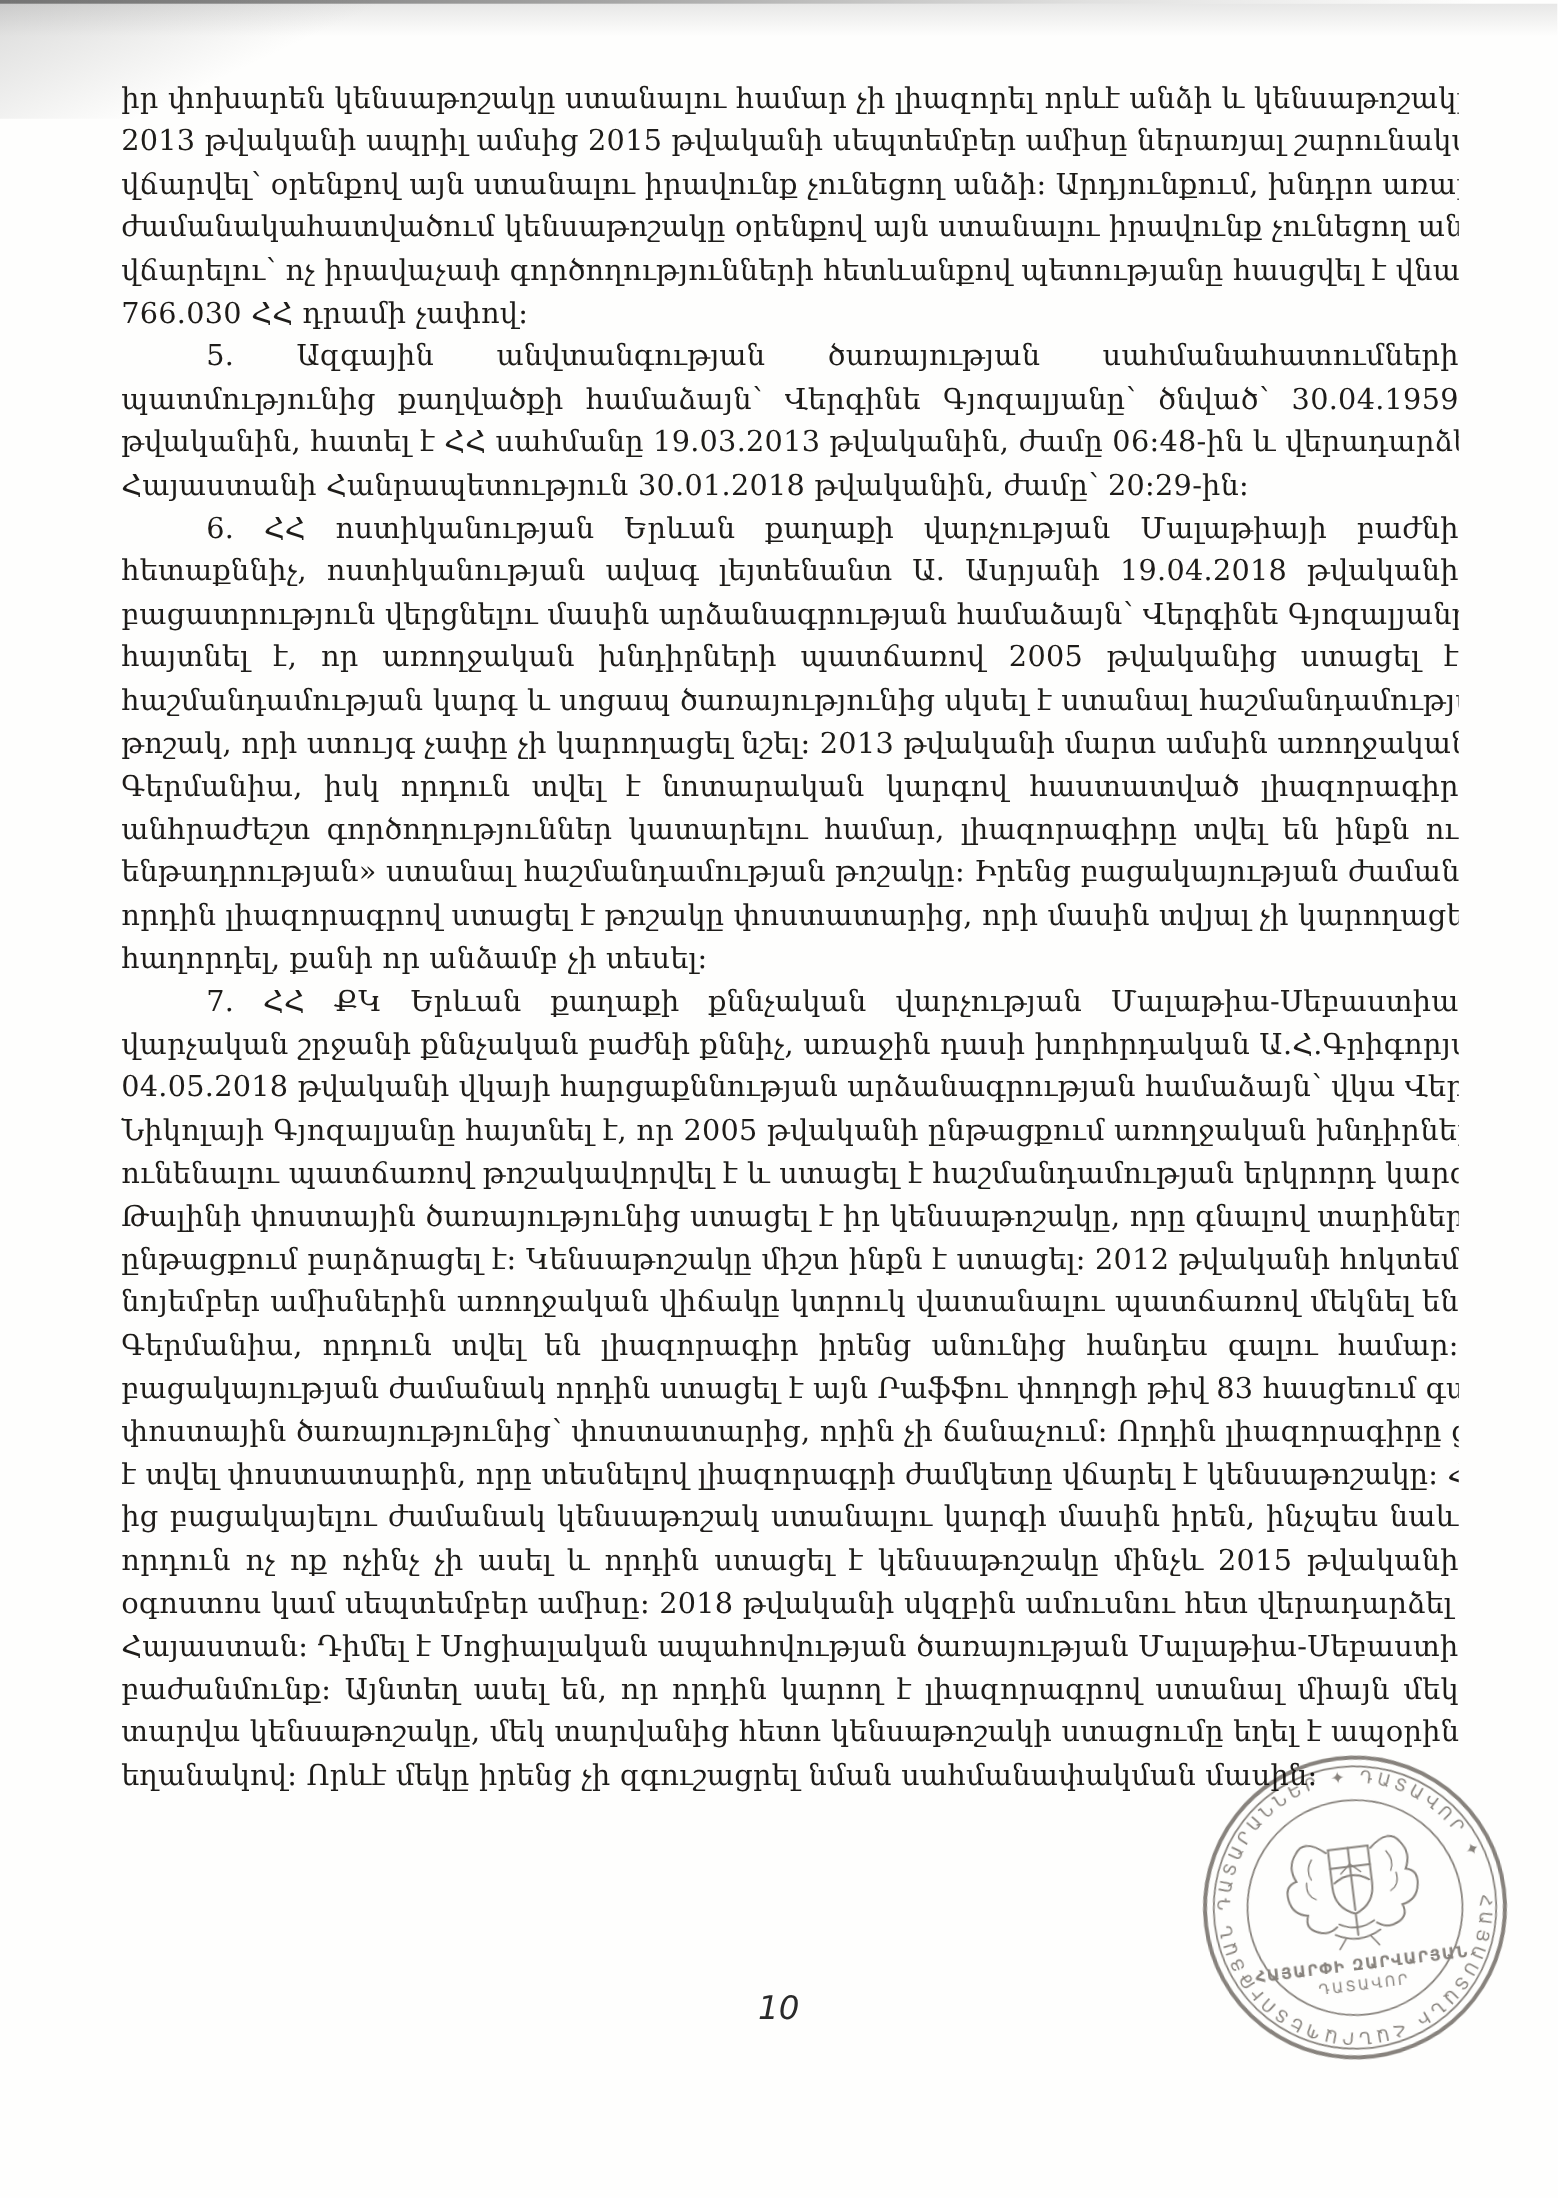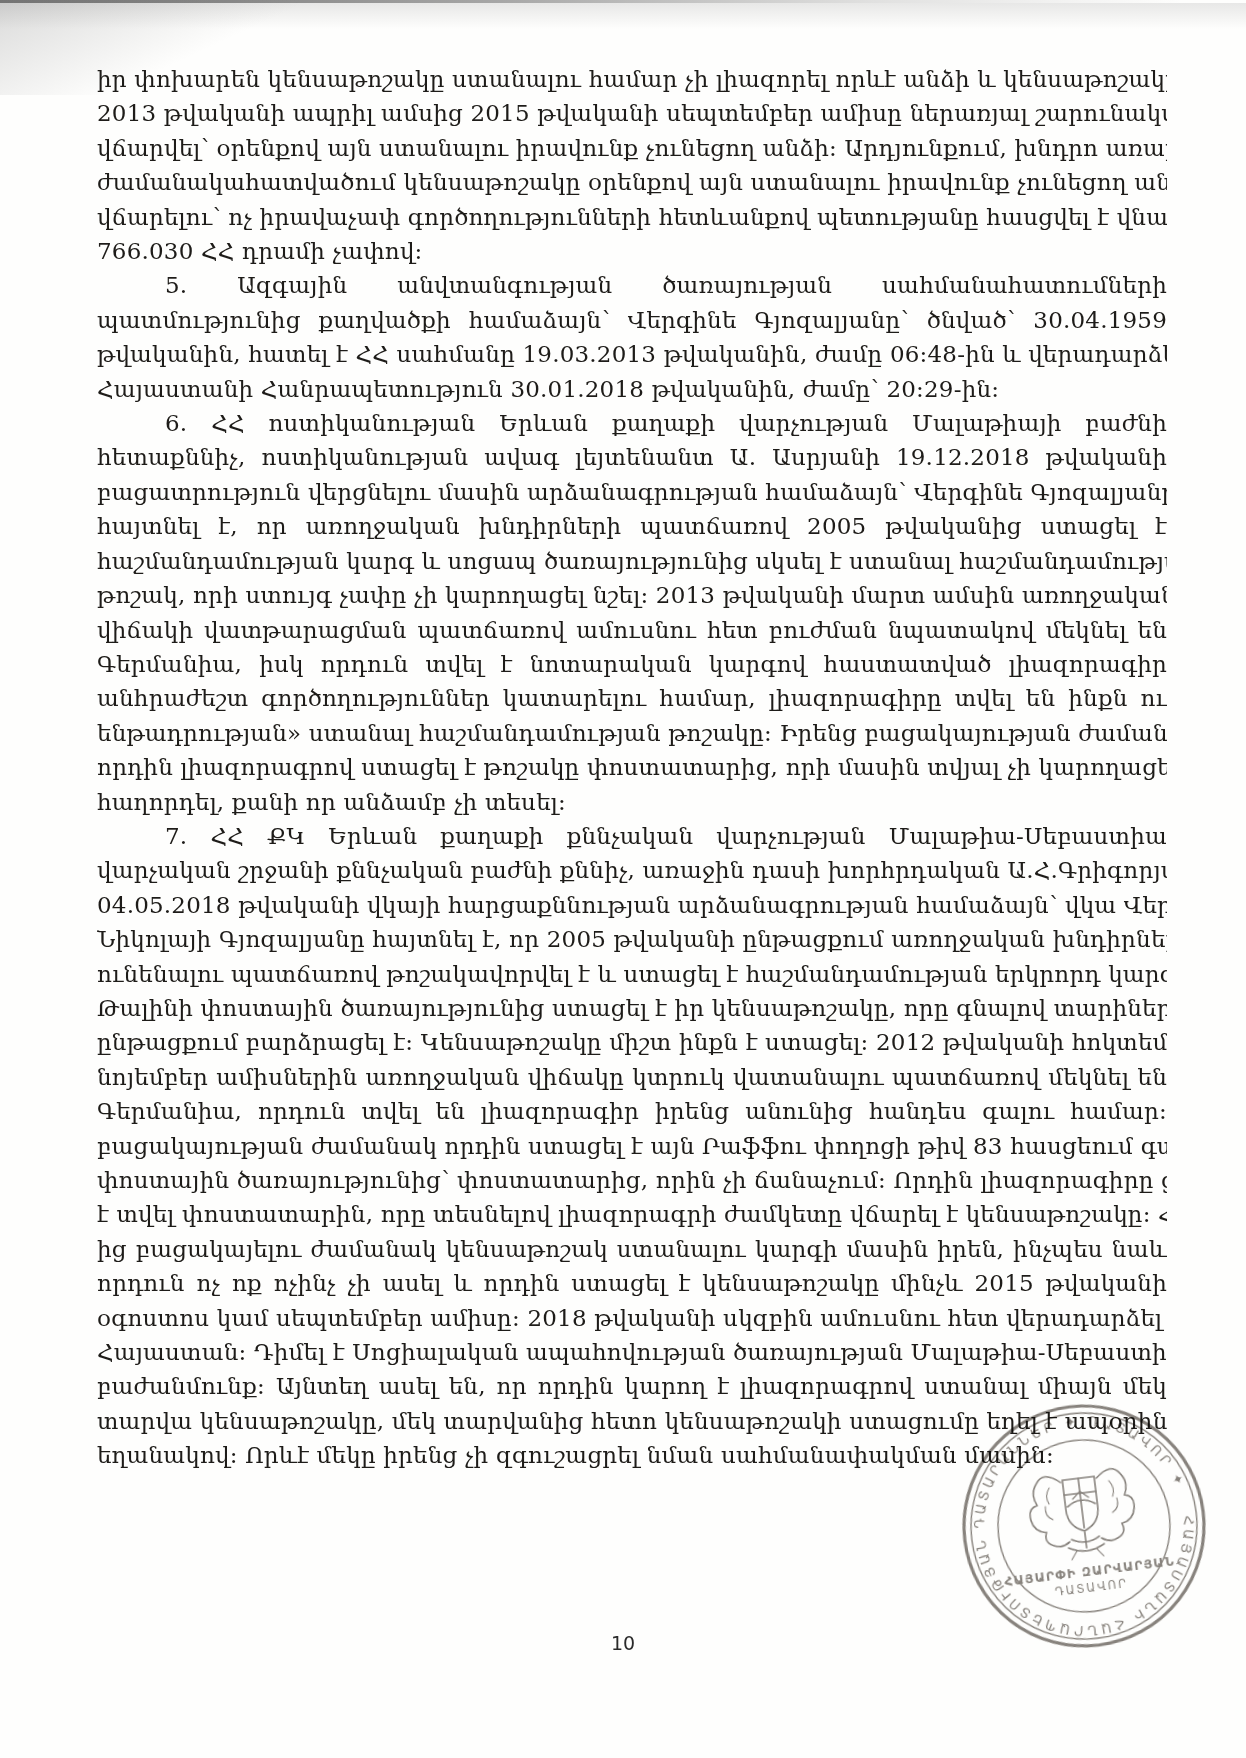--- a/index.html
+++ b/index.html
@@ -23,22 +23,22 @@
     text-rendering:optimizeLegibility;
   }
   .line{
     white-space:nowrap;overflow:hidden;
     text-align:justify;text-align-last:justify;
   }
   .line-last{text-align-last:left;}
   .line-indent{text-indent:68px;}
   
   .page-number{
-    position:absolute;left:0;top:1632px;width:1246px;text-align:center;
-    font-size:19px;color:#2a2a2a;font-family:"DejaVu Sans","Liberation Sans",sans-serif;
+    position:absolute;left:0;top:1592px;width:1246px;text-align:center;
+    font-size:26px;color:#2a2a2a;font-family:"DejaVu Sans","Liberation Sans",sans-serif;font-style:italic;
   }
   
   .stamp{
     position:absolute;left:958px;top:1400px;width:252px;height:252px;
     opacity:.82;mix-blend-mode:multiply;filter:blur(.4px);
     transform:rotate(-7deg);
   }
   .stamp svg{width:100%;height:100%;}
   .stamp text{font-family:"DejaVu Sans","Liberation Sans",sans-serif;}
 </style>
@@ -59,26 +59,25 @@
       <div class="line line-last">766.030 ՀՀ դրամի չափով:</div>
     </div>
     <div>
       <div class="line line-indent">5. Ազգային անվտանգության ծառայության սահմանահատումների</div>
       <div class="line">պատմությունից քաղվածքի համաձայն՝ Վերգինե Գյոզալյանը՝ ծնված՝ 30.04.1959</div>
       <div class="line">թվականին, հատել է ՀՀ սահմանը 19.03.2013 թվականին, ժամը 06:48-ին և վերադարձել է</div>
       <div class="line line-last">Հայաստանի Հանրապետություն 30.01.2018 թվականին, ժամը՝ 20:29-ին:</div>
     </div>
     <div>
       <div class="line line-indent">6. ՀՀ ոստիկանության Երևան քաղաքի վարչության Մալաթիայի բաժնի</div>
-      <div class="line">հետաքննիչ, ոստիկանության ավագ լեյտենանտ Ա. Ասրյանի 19.12.2018 թվականի</div>
+      <div class="line">հետաքննիչ, ոստիկանության ավագ լեյտենանտ Ա. Ասրյանի 19.04.2018 թվականի</div>
       <div class="line">բացատրություն վերցնելու մասին արձանագրության համաձայն՝ Վերգինե Գյոզալյանը</div>
       <div class="line">հայտնել է, որ առողջական խնդիրների պատճառով 2005 թվականից ստացել է</div>
       <div class="line">հաշմանդամության կարգ և սոցապ ծառայությունից սկսել է ստանալ հաշմանդամության</div>
       <div class="line">թոշակ, որի ստույգ չափը չի կարողացել նշել: 2013 թվականի մարտ ամսին առողջական</div>
-      <div class="line">վիճակի վատթարացման պատճառով ամուսնու հետ բուժման նպատակով մեկնել են</div>
       <div class="line">Գերմանիա, իսկ որդուն տվել է նոտարական կարգով հաստատված լիազորագիր</div>
       <div class="line">անհրաժեշտ գործողություններ կատարելու համար, լիազորագիրը տվել են ինքն ու</div>
       <div class="line">ենթադրության» ստանալ հաշմանդամության թոշակը: Իրենց բացակայության ժամանակ</div>
       <div class="line">որդին լիազորագրով ստացել է թոշակը փոստատարից, որի մասին տվյալ չի կարողացել</div>
       <div class="line line-last">հաղորդել, քանի որ անձամբ չի տեսել:</div>
     </div>
     <div>
       <div class="line line-indent">7. ՀՀ ՔԿ Երևան քաղաքի քննչական վարչության Մալաթիա-Սեբաստիա</div>
       <div class="line">վարչական շրջանի քննչական բաժնի քննիչ, առաջին դասի խորհրդական Ա.Հ.Գրիգորյանի</div>
       <div class="line">04.05.2018 թվականի վկայի հարցաքննության արձանագրության համաձայն՝ վկա Վերգինե</div>

